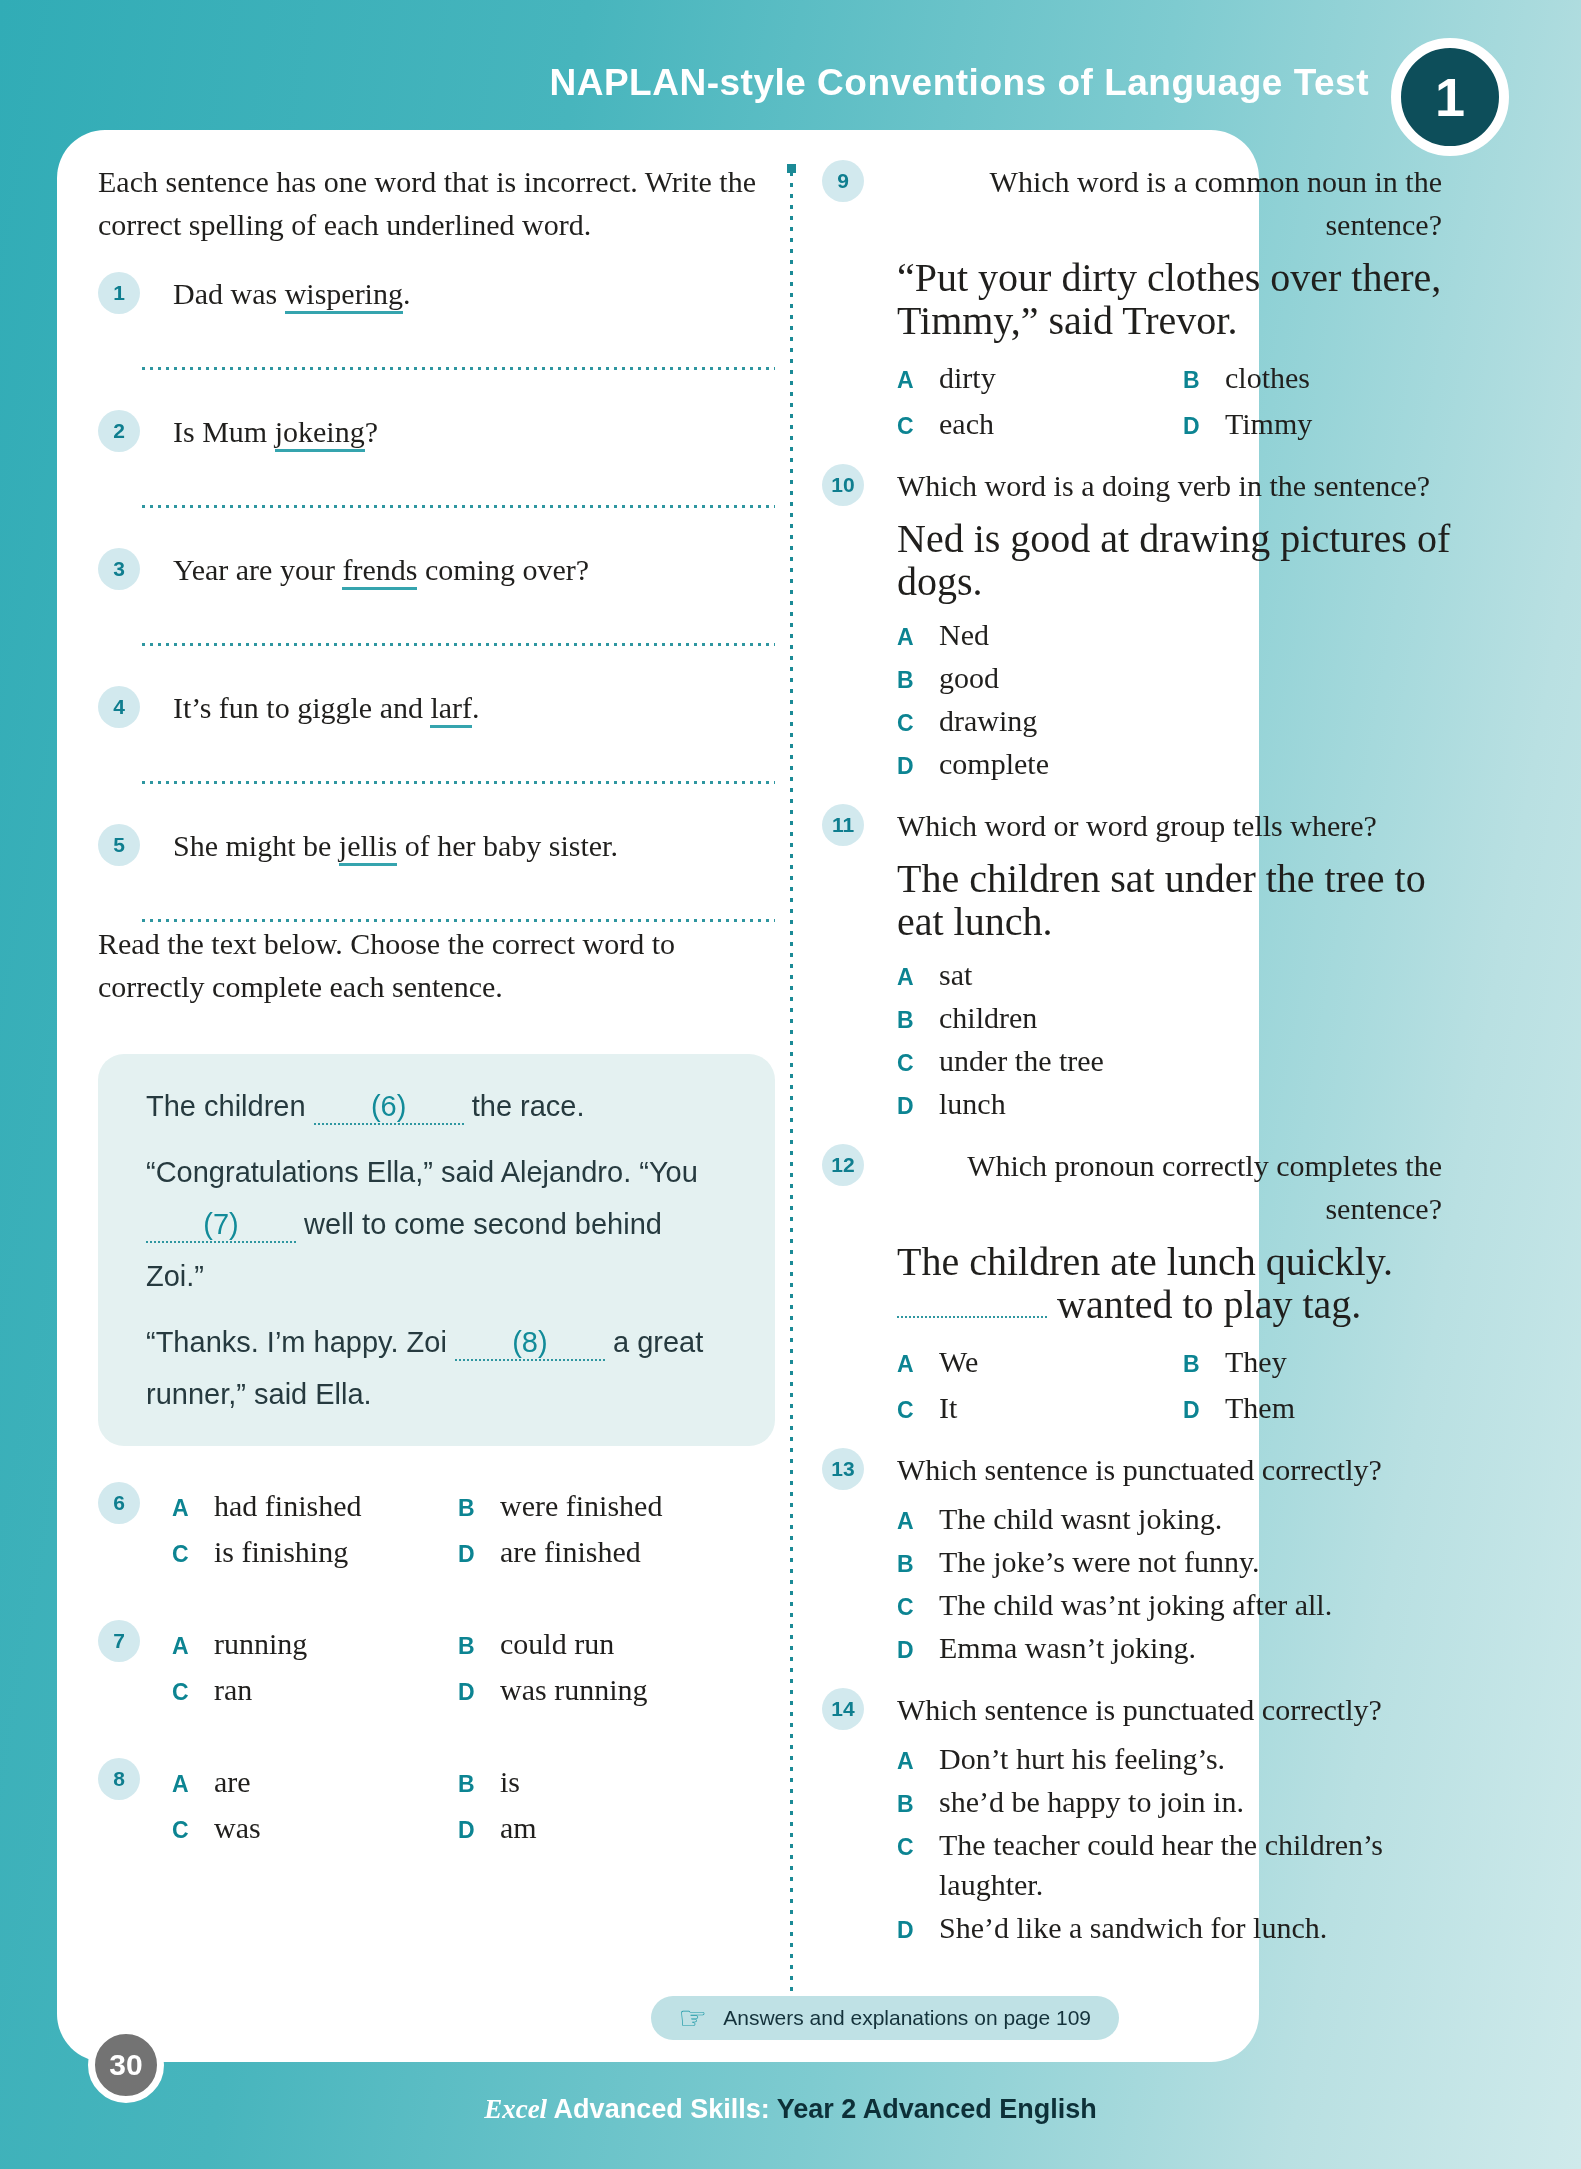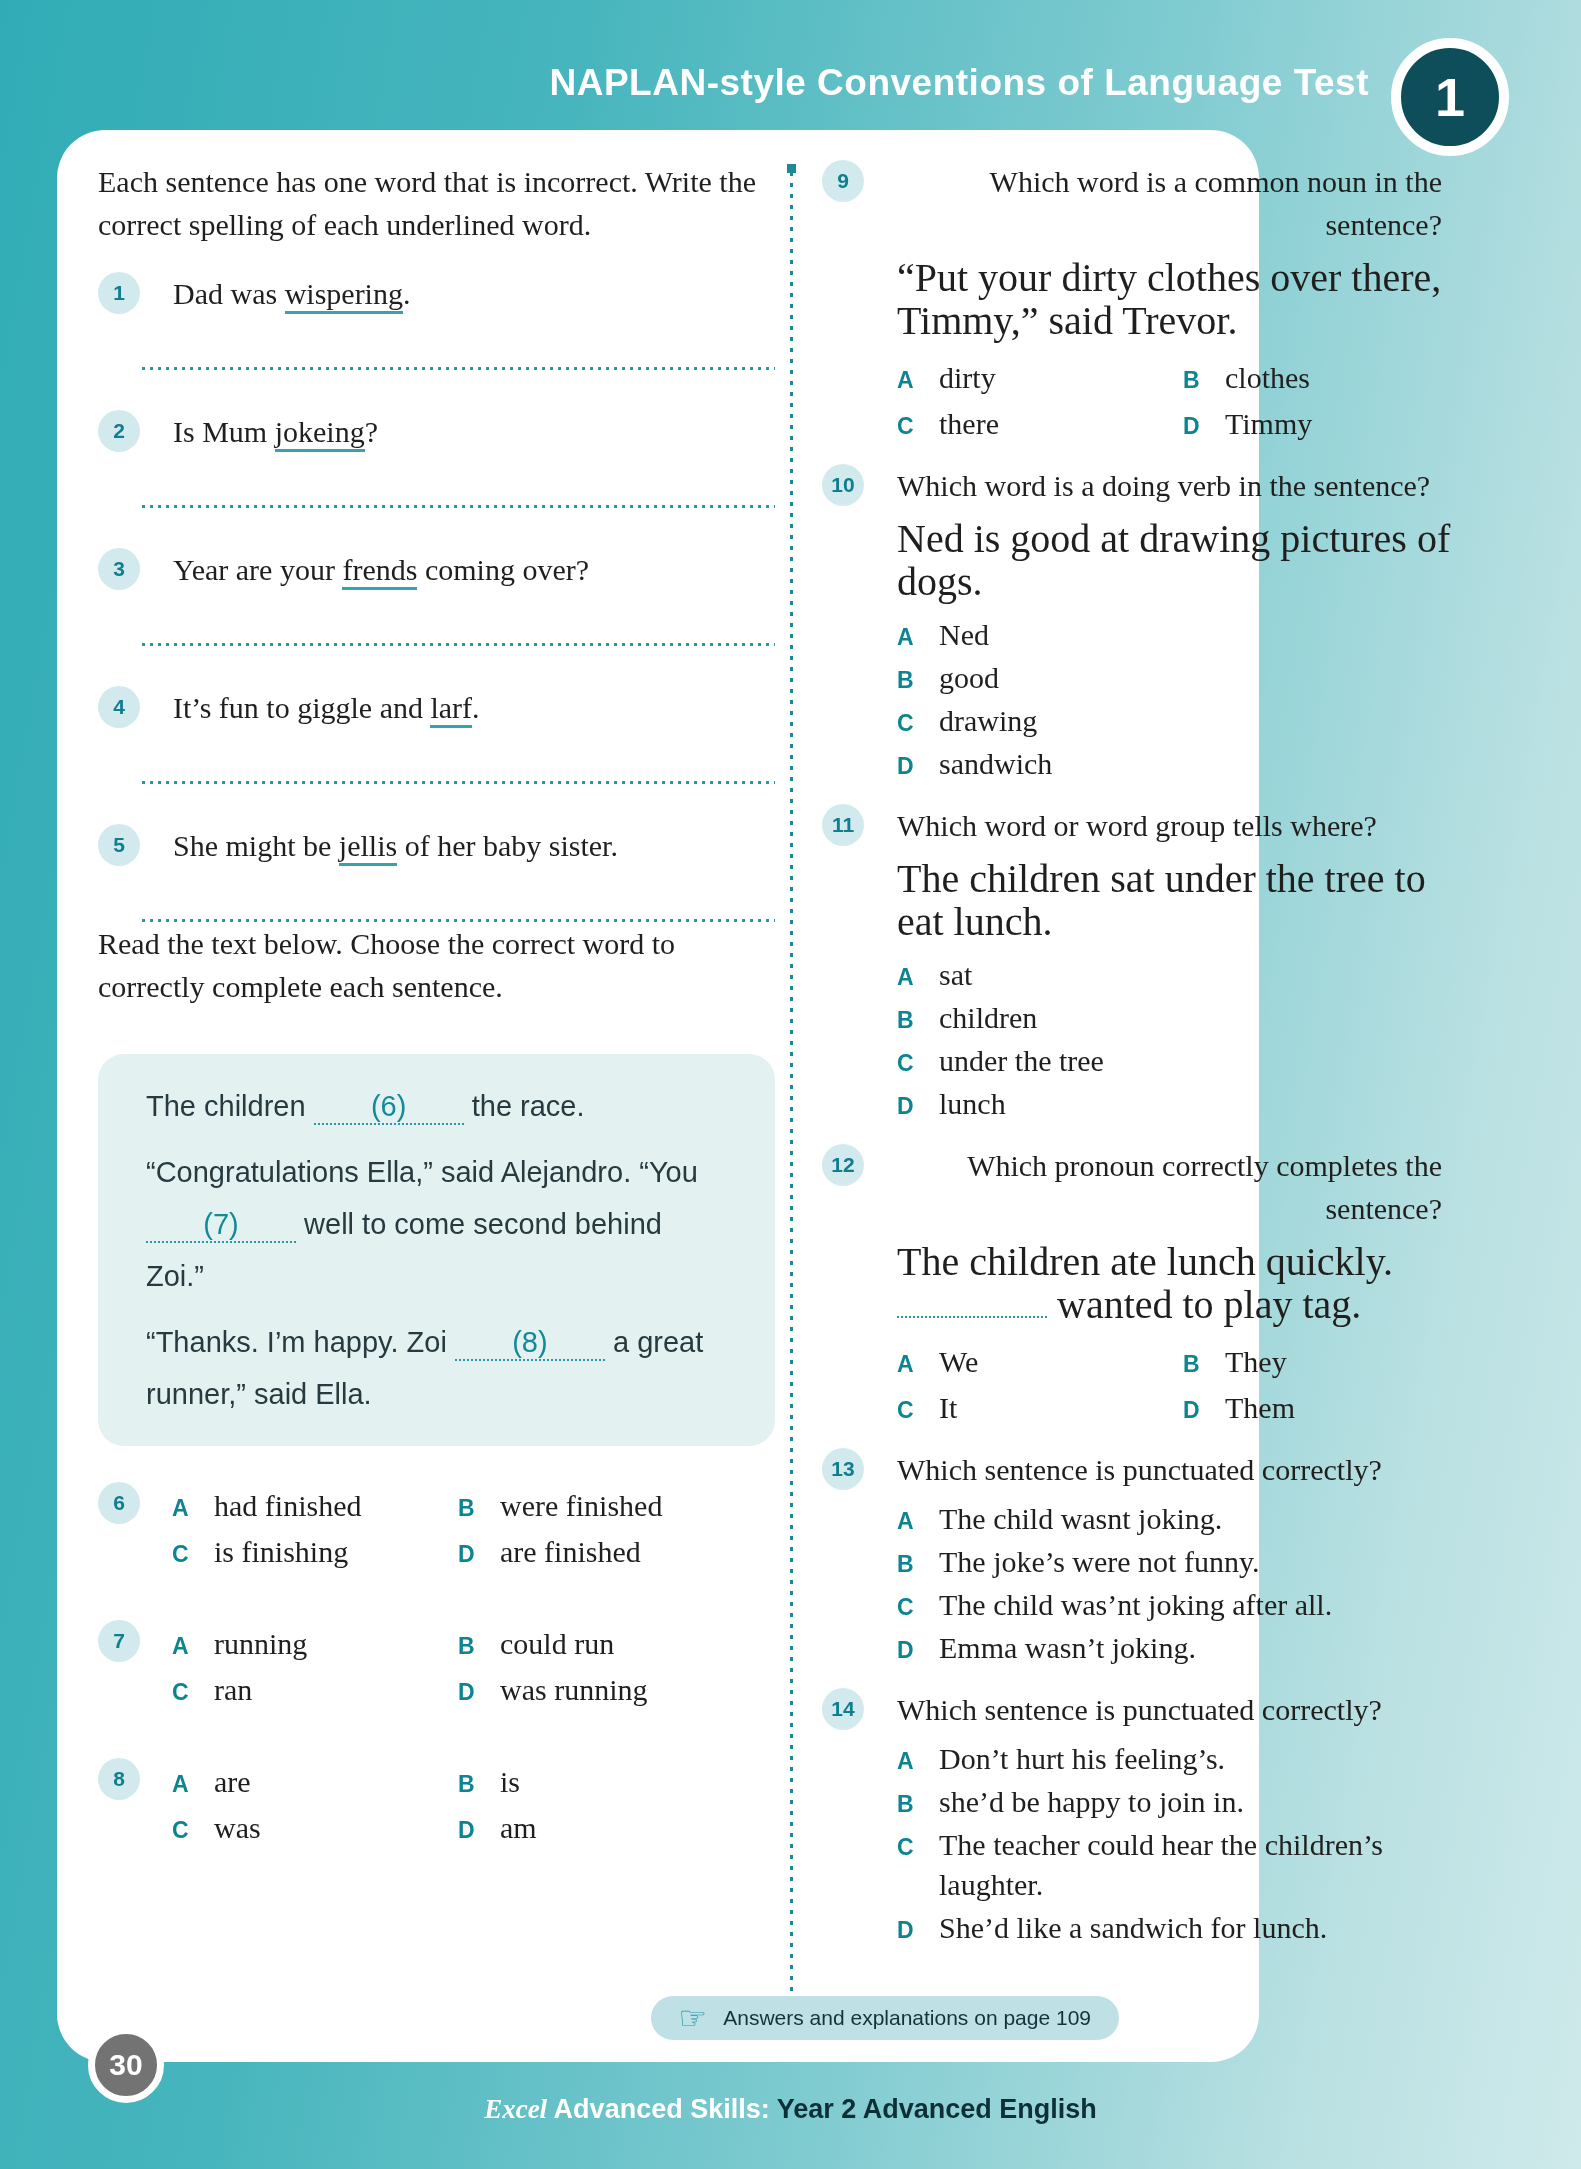--- a/index.html
+++ b/index.html
@@ -219,21 +219,21 @@
         <div class="opt">
               <span class="letter">A</span>
               <span class="otext">dirty</span>
             </div>
         <div class="opt">
               <span class="letter">B</span>
               <span class="otext">clothes</span>
             </div>
         <div class="opt">
               <span class="letter">C</span>
-              <span class="otext">there</span>
+              <span class="otext">each</span>
             </div>
         <div class="opt">
               <span class="letter">D</span>
               <span class="otext">Timmy</span>
             </div>
       </div>
         </div>
     </div>
 
     <div class="rq">
@@ -251,21 +251,21 @@
         <div class="opt">
               <span class="letter">B</span>
               <span class="otext">good</span>
             </div>
         <div class="opt">
               <span class="letter">C</span>
               <span class="otext">drawing</span>
             </div>
         <div class="opt">
               <span class="letter">D</span>
-              <span class="otext">sandwich</span>
+              <span class="otext">complete</span>
             </div>
       </div>
         </div>
     </div>
 
     <div class="rq">
       <div class="qrow">
         <div class="qnum">11</div>
         <p class="prompt">Which word or word group tells where?</p>
       </div>

